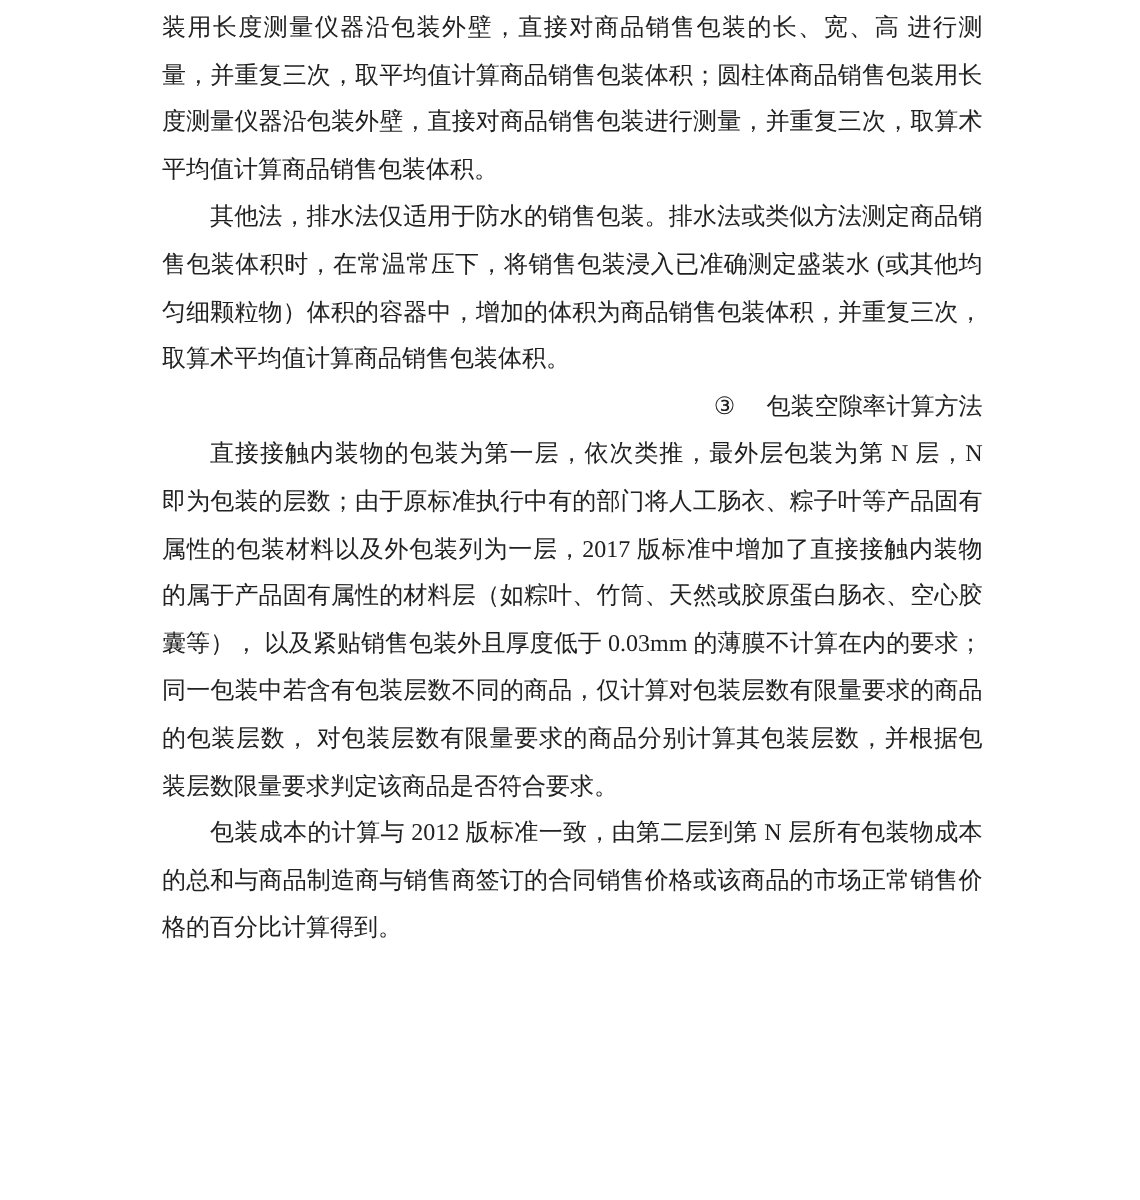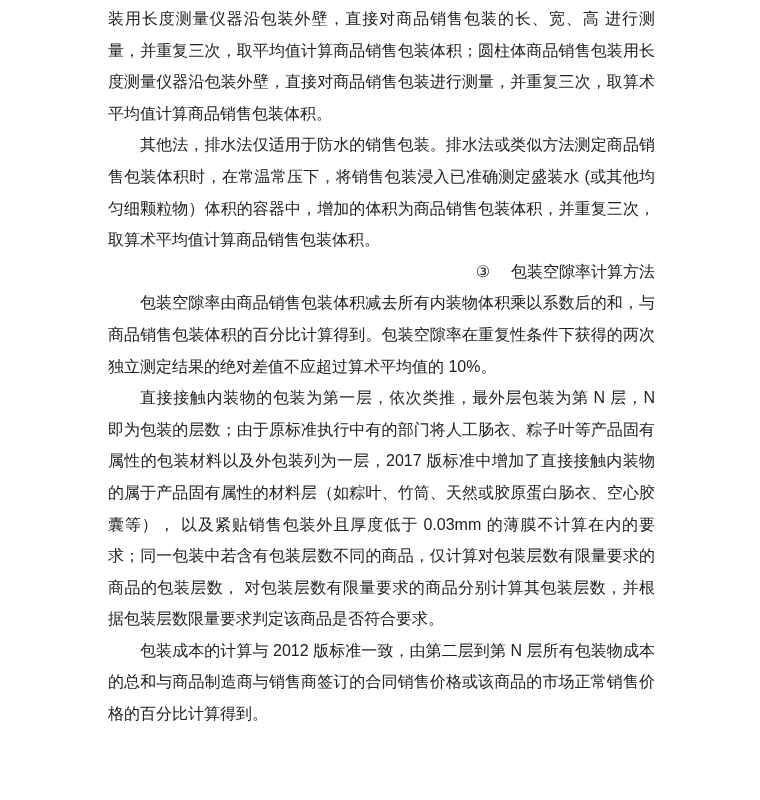--- a/index.html
+++ b/index.html
@@ -11,21 +11,21 @@
     width: 760px;
     height: 800px;
     overflow: hidden;
   }
   .page {
     box-sizing: border-box;
     width: 760px;
     height: 800px;
     padding: 3px 105px 0 108px;
     background: #ffffff;
-    font-family: Liberation Sans, sans-serif;
+    font-family: Liberation Serif, serif;
     font-size: 16px;
     line-height: 31.6px;
     color: #212121;
   }
   .para {
     margin: 0;
     text-align: justify;
     text-justify: inter-ideograph;
   }
   .para.indent {
@@ -48,21 +48,20 @@
 <div class="page">
 
   <p class="para">装用长度测量仪器沿包装外壁，直接对商品销售包装的长、宽、高 进行测量，并重复三次，取平均值计算商品销售包装体积；圆柱体商品销售包装用长度测量仪器沿包装外壁，直接对商品销售包装进行测量，并重复三次，取算术平均值计算商品销售包装体积。</p>
 
   <p class="para indent">其他法，排水法仅适用于防水的销售包装。排水法或类似方法测定商品销售包装体积时，在常温常压下，将销售包装浸入已准确测定盛装水 (或其他均匀细颗粒物）体积的容器中，增加的体积为商品销售包装体积，并重复三次，取算术平均值计算商品销售包装体积。</p>
 
   <p class="heading">
     <span class="marker">③</span><span>包装空隙率计算方法</span>
   </p>
 
-  <p class="para indent">包装空隙率由商品销售包装体积减去所有内装物体积乘以系数后的和，与商品销售包装体积的百分比计算得到。包装空隙率在重复性条件下获得的两次独立测定结果的绝对差值不应超过算术平均值的 10%。</p>
 
 
   <p class="para indent">直接接触内装物的包装为第一层，依次类推，最外层包装为第 N 层，N 即为包装的层数；由于原标准执行中有的部门将人工肠衣、粽子叶等产品固有属性的包装材料以及外包装列为一层，2017 版标准中增加了直接接触内装物的属于产品固有属性的材料层（如粽叶、竹筒、天然或胶原蛋白肠衣、空心胶囊等）， 以及紧贴销售包装外且厚度低于 0.03mm 的薄膜不计算在内的要求；同一包装中若含有包装层数不同的商品，仅计算对包装层数有限量要求的商品的包装层数， 对包装层数有限量要求的商品分别计算其包装层数，并根据包装层数限量要求判定该商品是否符合要求。</p>
 
 
   <p class="para indent">包装成本的计算与 2012 版标准一致，由第二层到第 N 层所有包装物成本的总和与商品制造商与销售商签订的合同销售价格或该商品的市场正常销售价格的百分比计算得到。</p>
 
 </div>
 
 </body></html>

